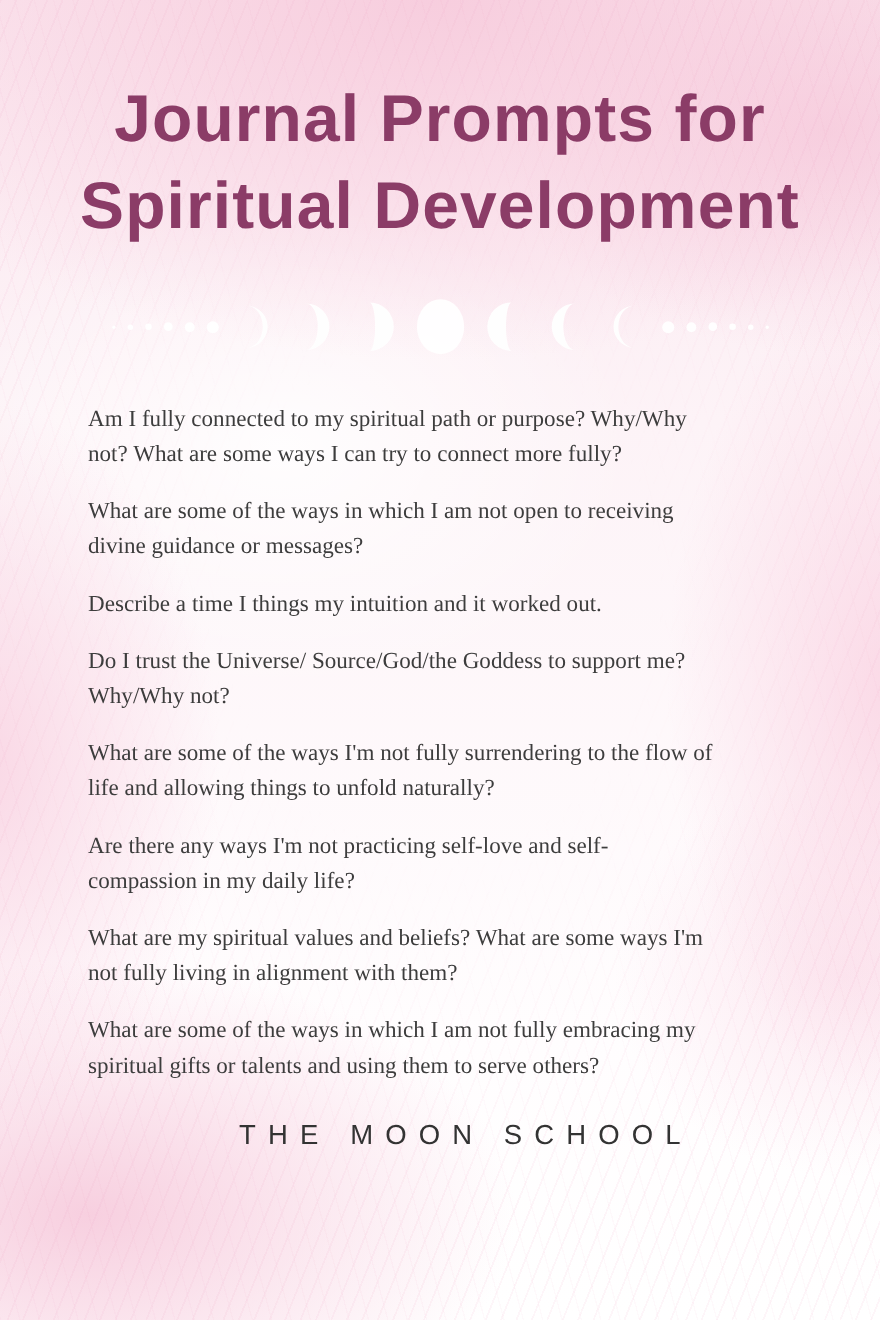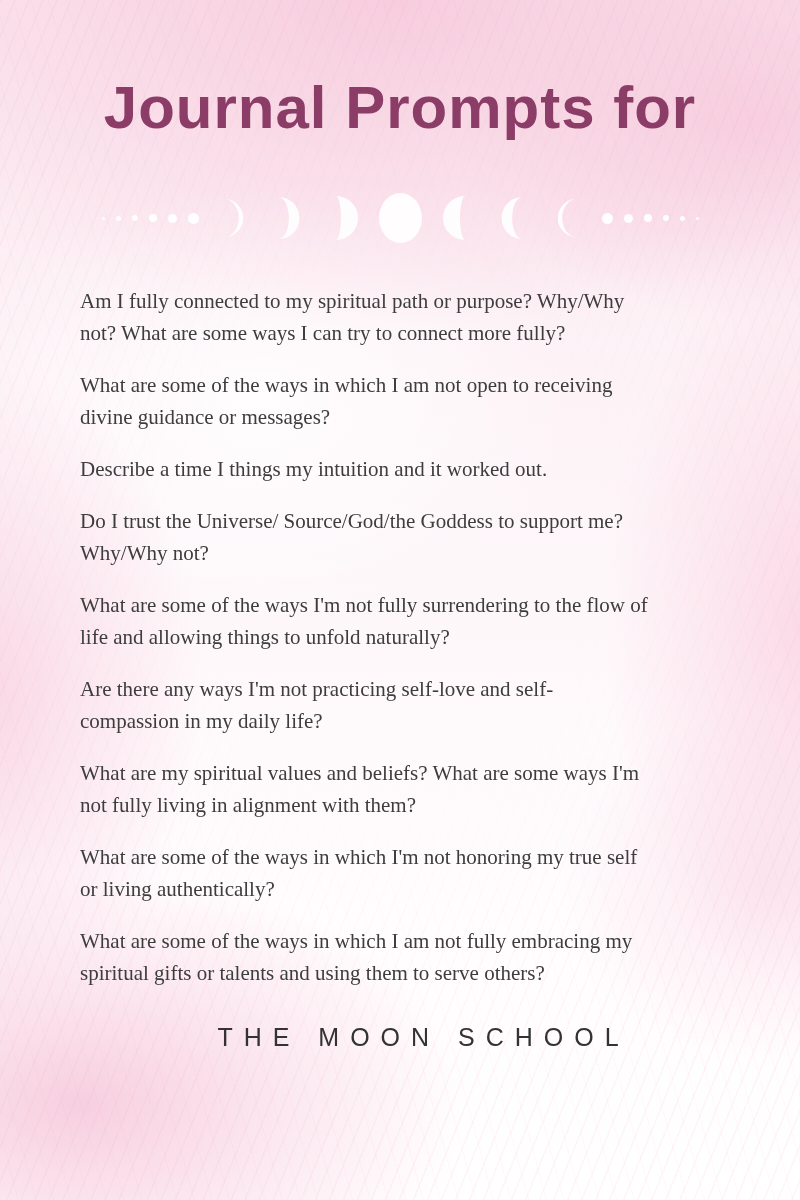--- a/index.html
+++ b/index.html
@@ -78,20 +78,21 @@
     padding-left:36px;
   }
 </style>
 </head>
 <body>
 
 <div class="page" style="--title-color: #8b3c67; --body-color: #3d3d3d; --footer-color: #333333; --moon-color: #ffffff;">
   <div class="inner">
     <h1 class="title">
       <span class="title-line">Journal Prompts for</span>
+      <span class="title-line">Spiritual Development</span>
     </h1>
 
     <div class="moon-row" id="moon-row">
         <span class="moon-dot" style="width: 3px; height: 3px;"></span>
         <span class="moon-dot" style="width: 5px; height: 5px;"></span>
         <span class="moon-dot" style="width: 6px; height: 6px;"></span>
         <span class="moon-dot" style="width: 8px; height: 8px;"></span>
         <span class="moon-dot" style="width: 9px; height: 9px;"></span>
         <span class="moon-dot" style="width: 11px; height: 11px;"></span>
         <svg width="42" height="42" viewBox="0 0 48 48">
@@ -128,21 +129,19 @@
 divine guidance or messages?</p>
       <p class="prompt">Describe a time I things my intuition and it worked out.</p>
       <p class="prompt">Do I trust the Universe/ Source/God/the Goddess to support me?
 Why/Why not?</p>
       <p class="prompt">What are some of the ways I'm not fully surrendering to the flow of
 life and allowing things to unfold naturally?</p>
       <p class="prompt">Are there any ways I'm not practicing self-love and self-
 compassion in my daily life?</p>
       <p class="prompt">What are my spiritual values and beliefs? What are some ways I'm
 not fully living in alignment with them?</p>
-      <p class="prompt">What are some of the ways in which I'm not honoring my true self
-or living authentically?</p>
       <p class="prompt">What are some of the ways in which I am not fully embracing my
 spiritual gifts or talents and using them to serve others?</p>
     </main>
 
     <footer class="brand">THE MOON SCHOOL</footer>
   </div>
 </div>
 
 </body></html>

